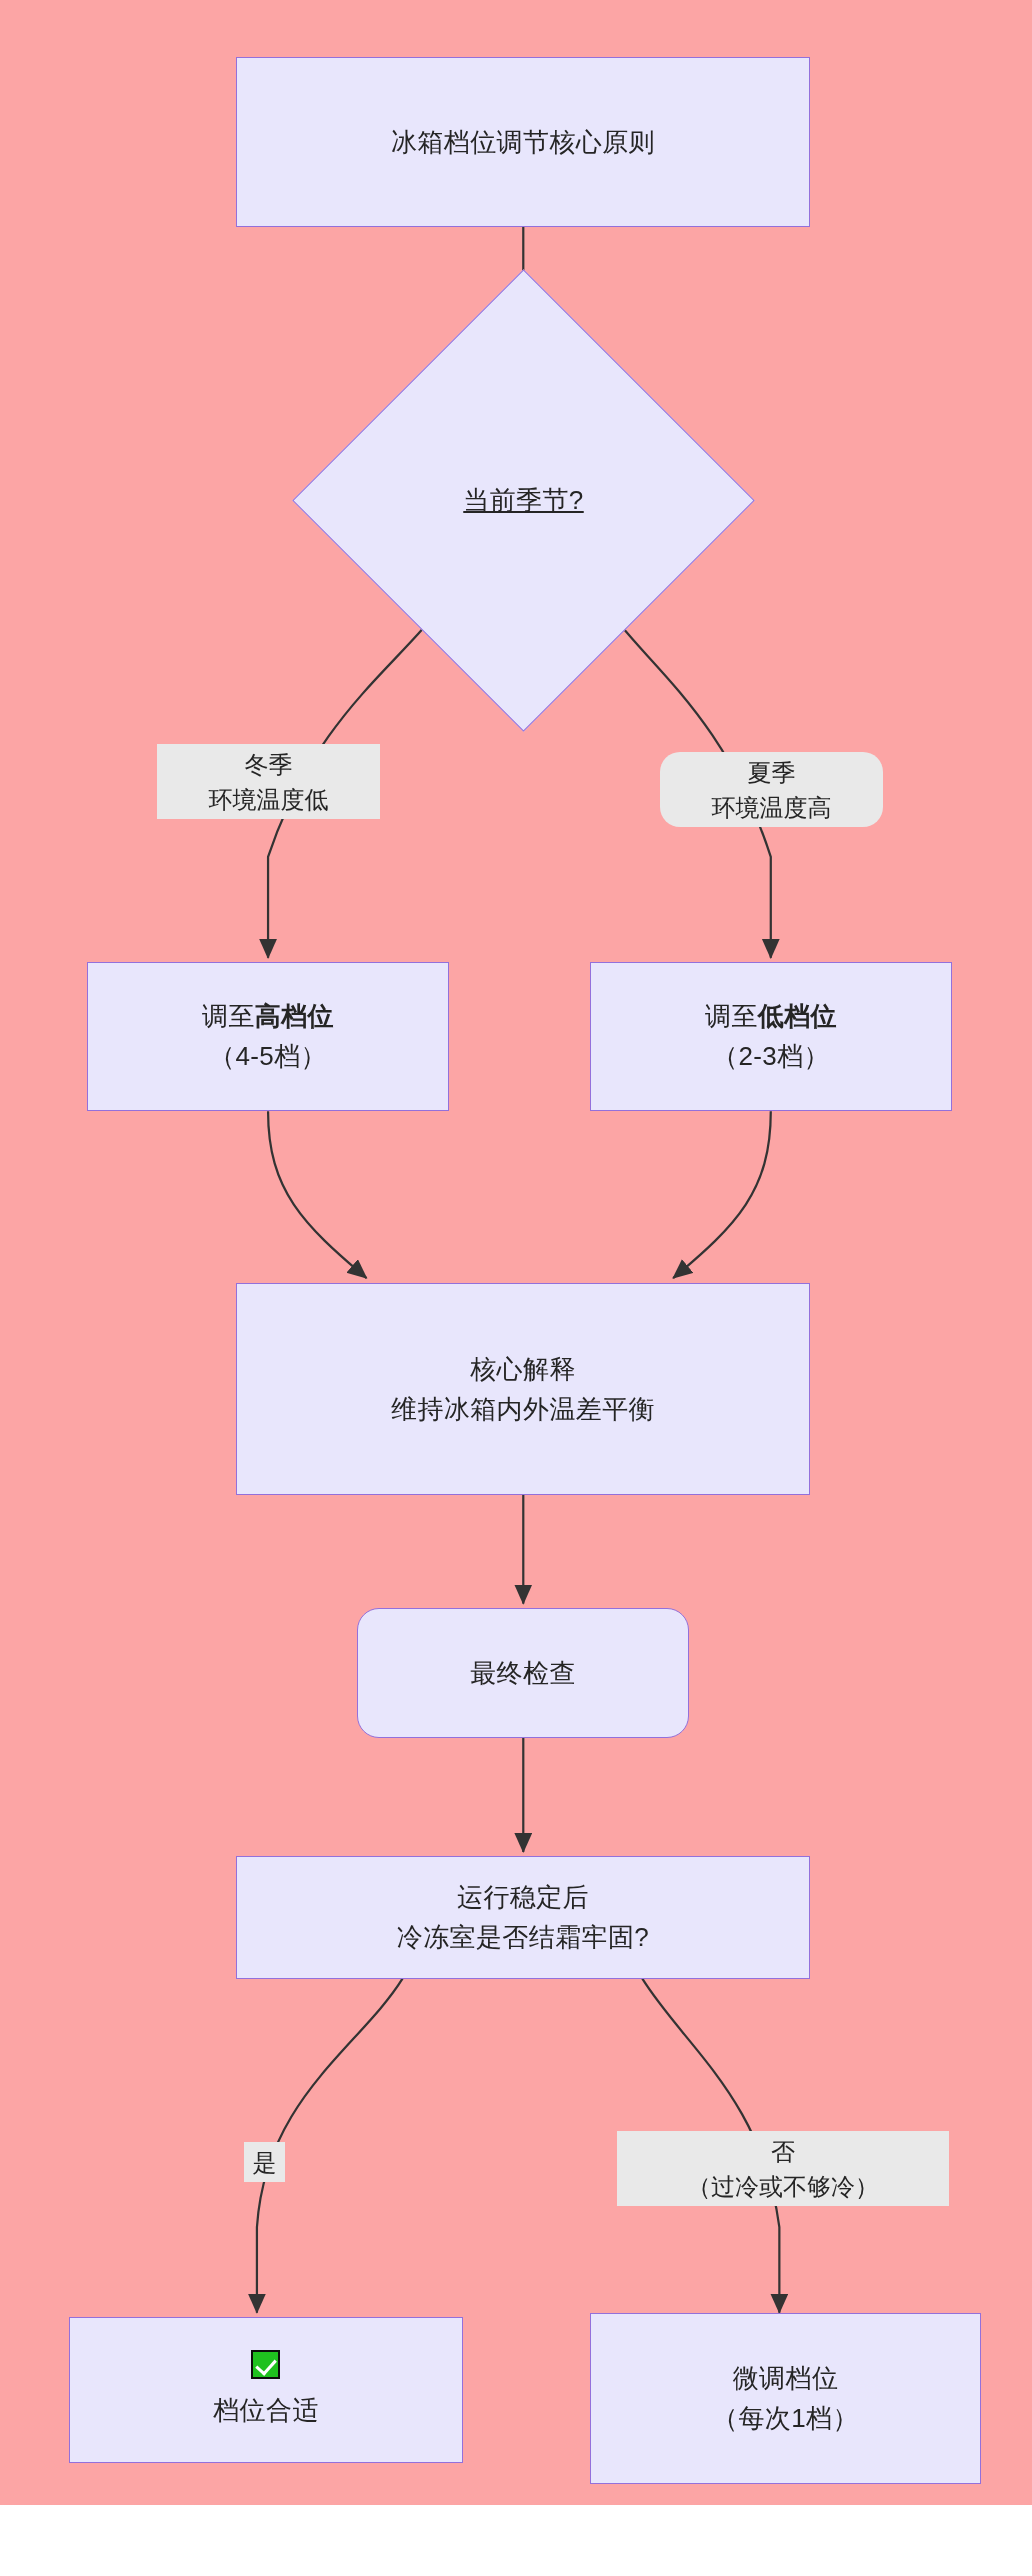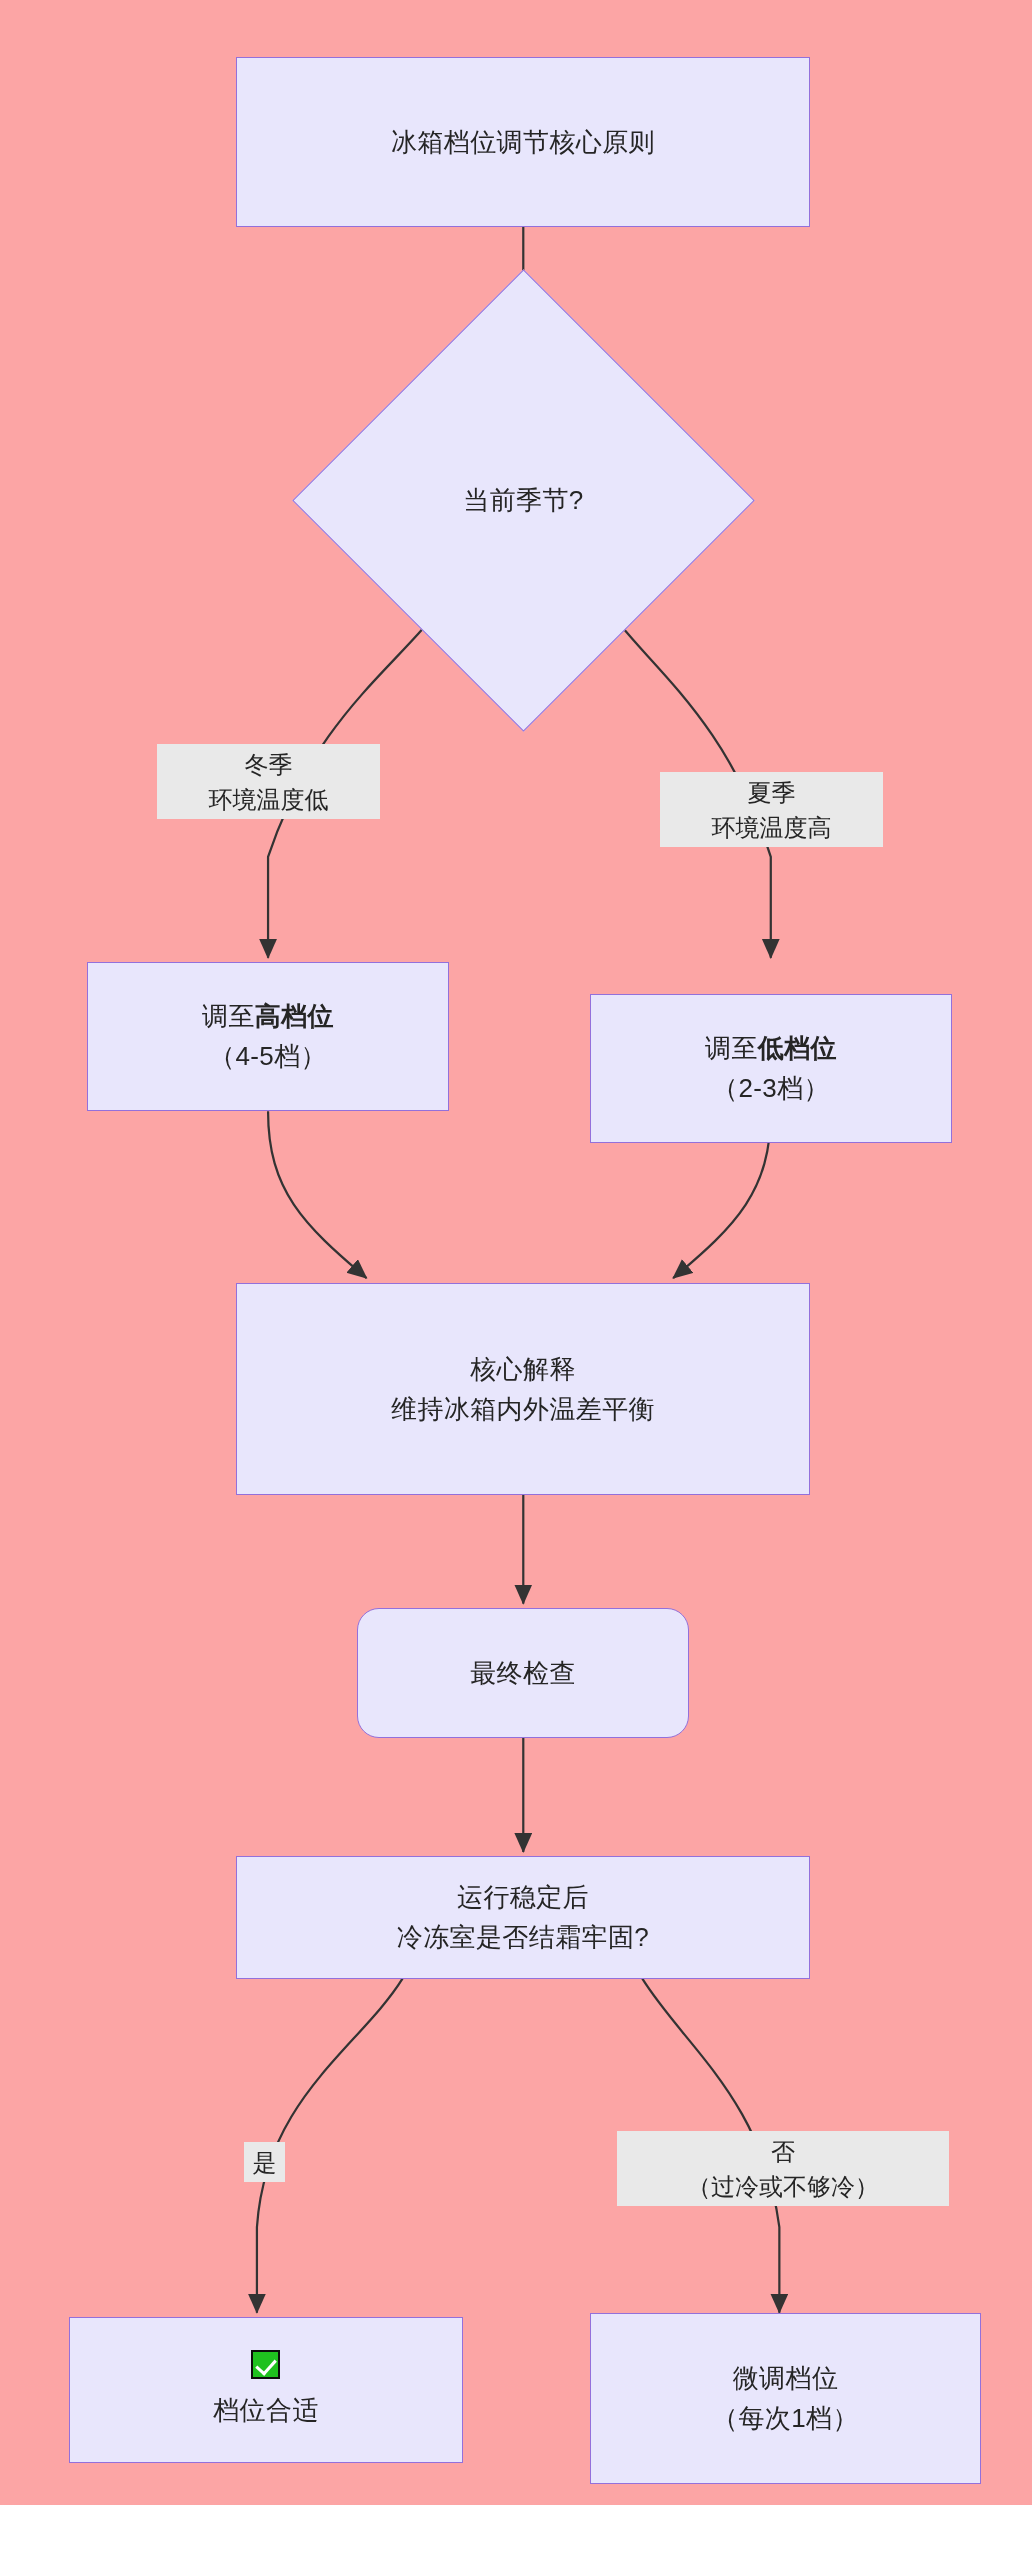--- a/index.html
+++ b/index.html
@@ -142,41 +142,41 @@
 
     <path d="M470,2310 C420,2390 310,2450 300,2600 L300,2700" fill="none" stroke="#333333" stroke-width="2.6" marker-end="url(#arrow)"></path>
 
     <path d="M750,2310 C800,2390 890,2450 910,2600 L910,2700" fill="none" stroke="#333333" stroke-width="2.6" marker-end="url(#arrow)"></path>
   </svg>
 
   <div class="node" style="left:236px; top:57px; width:574px; height:170px;">
     <span class="line">冰箱档位调节核心原则</span>
   </div>
 
-  <div class="node diamond" style="left:360px; top:337px; width:327px; height:327px;">
+  <div class="node diamond" style="left:360px; top:337px; width:327px; height:327px;text-decoration:underline;">
     <div class="diamond-shape"></div>
     <span class="line">当前季节?</span>
   </div>
 
   <div class="edge-label" style="left:157px; top:744px; width:223px;">
     <span class="lbl-line">冬季</span>
     <span class="lbl-line">环境温度低</span>
   </div>
 
-  <div class="edge-label" style="left:660px; top:772px; width:223px;">
+  <div class="edge-label" style="left:660px; top:752px; width:223px;border-radius:20px;">
     <span class="lbl-line">夏季</span>
     <span class="lbl-line">环境温度高</span>
   </div>
 
   <div class="node" style="left:87px; top:962px; width:362px; height:149px;">
     <span class="line pad"><span>调至</span><strong>高档位</strong></span>
     <span class="line pad">（4-5档）</span>
   </div>
 
-  <div class="node" style="left:590px; top:994px; width:362px; height:149px;">
+  <div class="node" style="left:590px; top:962px; width:362px; height:149px;">
     <span class="line pad"><span>调至</span><strong>低档位</strong></span>
     <span class="line pad">（2-3档）</span>
   </div>
 
   <div class="node" style="left:236px; top:1283px; width:574px; height:212px;">
     <span class="line pad">核心解释</span>
     <span class="line pad">维持冰箱内外温差平衡</span>
   </div>
 
   <div class="node" style="left:357px; top:1608px; width:332px; height:130px;border-radius:22px;">

